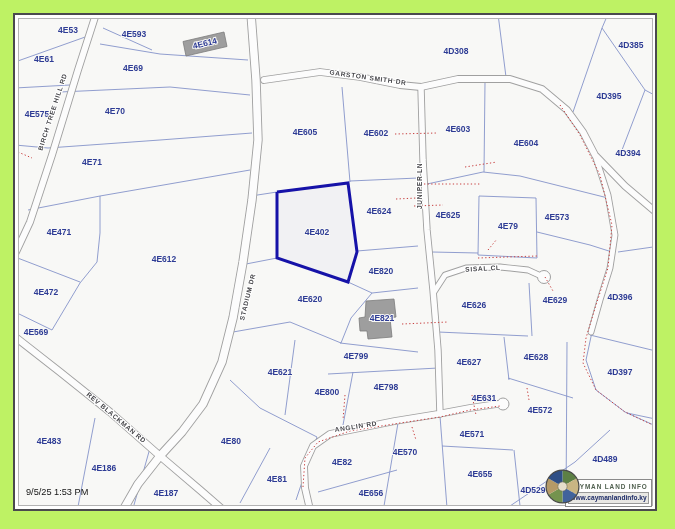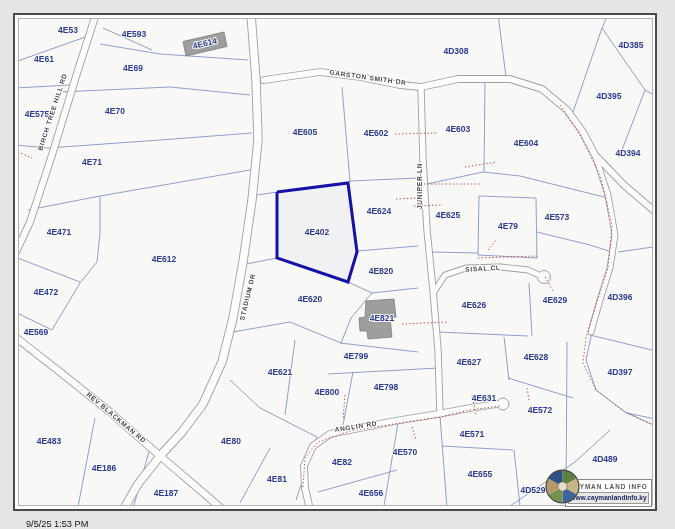--- a/index.html
+++ b/index.html
@@ -1,27 +1,27 @@
 <!DOCTYPE html>
 <html><head>
 <meta charset="utf-8">
 <style>
   html,body{margin:0;padding:0;background:#ffffff;}
-  .page{position:relative;width:675px;height:529px;background:#e5e5e5;overflow:hidden;
+  .page{position:relative;width:675px;height:529px;background:#bef264;overflow:hidden;
         font-family:"Liberation Sans","DejaVu Sans",sans-serif;}
   .frame-outer{position:absolute;left:13px;top:13px;width:640px;height:494px;
         border:2px solid #4a4a4e;background:#ffffff;}
   .frame-inner{position:absolute;left:18px;top:18px;width:633px;height:486px;
         border:1px solid #b3b3b3;background:#f8f8f6;}
   #map-svg{position:absolute;left:19px;top:19px;width:633px;height:486px;}
   .plabel{font:bold 8.5px "Liberation Sans","DejaVu Sans",sans-serif;fill:#2e3c95;
         text-anchor:middle;dominant-baseline:middle;paint-order:stroke;stroke:#f8f8f6;stroke-width:2px;}
   .rlabel{font:bold 6.6px "Liberation Sans","DejaVu Sans",sans-serif;fill:#47474b;letter-spacing:0.7px;
         text-anchor:middle;dominant-baseline:middle;paint-order:stroke;stroke:#ffffff;stroke-width:2px;}
-  .timestamp{position:absolute;left:26px;top:487px;font-size:9.2px;color:#141414;margin-top:32px;}
+  .timestamp{position:absolute;left:26px;top:487px;font-size:9.2px;color:#141414;}
   .logo{position:absolute;left:544px;top:468px;width:110px;height:42px;}
   .logo-box{position:absolute;left:21px;top:11px;width:87px;height:28px;background:#ffffff;
         border:1px solid #8a8a8a;box-sizing:border-box;}
   .logo-title{margin-top:3px;text-align:center;font-size:6.4px;font-weight:bold;
         letter-spacing:0.9px;color:#50604f;white-space:nowrap;}
   .logo-url{position:absolute;left:2px;right:2px;bottom:2px;height:10px;line-height:10px;
         text-align:center;font-size:6.6px;font-weight:bold;color:#1c2a66;background:#e9e8e4;
         border:1px solid #9a9a9a;white-space:nowrap;}
   .logo-emblem{position:absolute;left:0;top:0;width:37px;height:37px;}
 </style>

